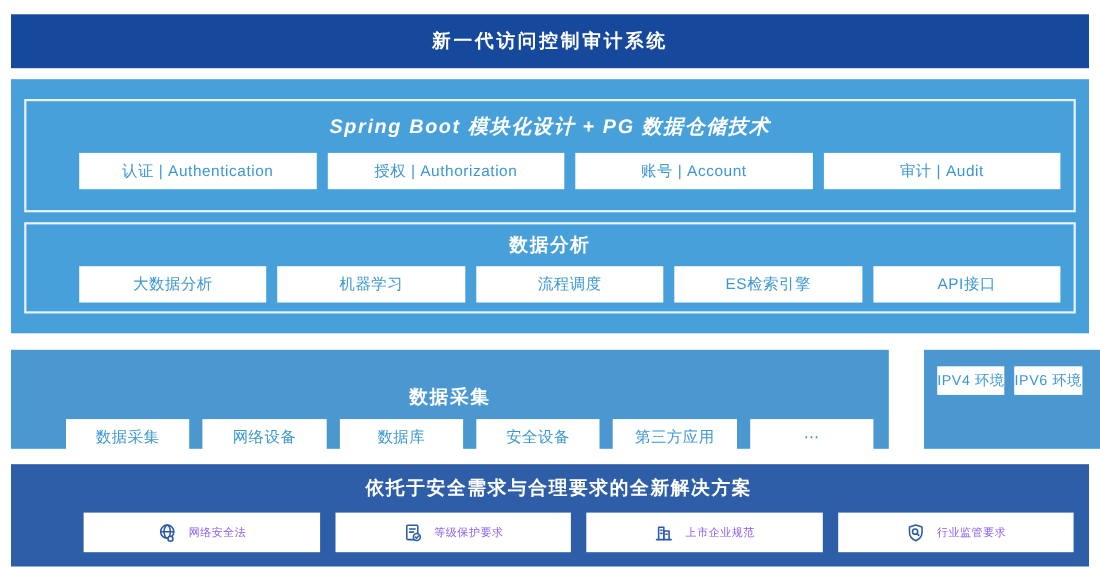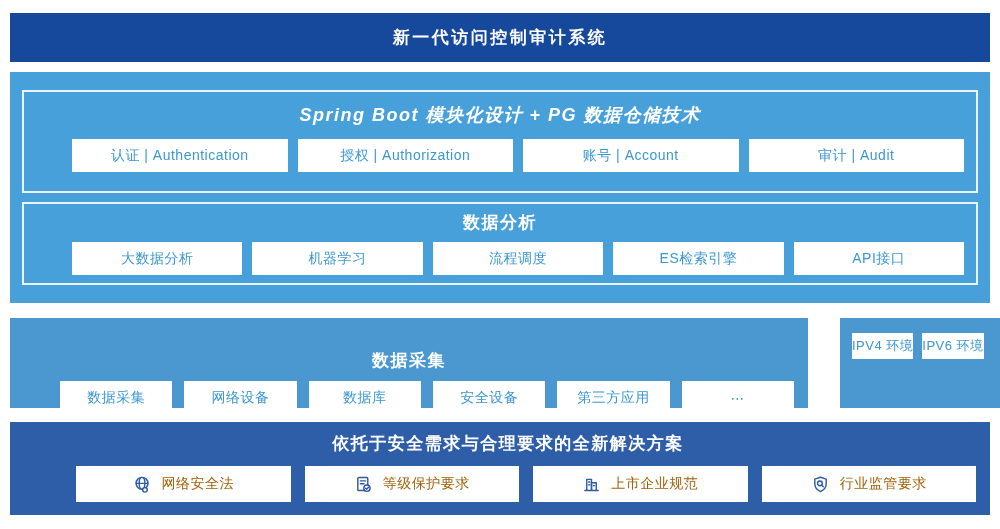--- a/index.html
+++ b/index.html
@@ -52,21 +52,21 @@
   .env .wbox{ height:26px; font-size:13px; }
   
   .solution{
     position:absolute; left:10px; top:422px; width:980px; height:93px;
     background:#2e5ea8;
     padding-left:16px;
   }
   .solution .panel-title{ font-size:17px; padding:10px 0 11px; }
   .solution .boxrow{ grid-template-columns:repeat(4,1fr); gap:14px; padding:0 14px; }
   .sbox{
-    height:36px; background:#ffffff; color:#a16207; font-size:14px;
+    height:36px; background:#ffffff; color:#8b5cf6; font-size:10px;
     display:flex; align-items:center; justify-content:center; gap:10px;
     letter-spacing:0.5px; white-space:nowrap;
   }
   .sbox svg{ display:block; }
 </style>
 </head>
 <body>
 
 <div class="canvas">
 

